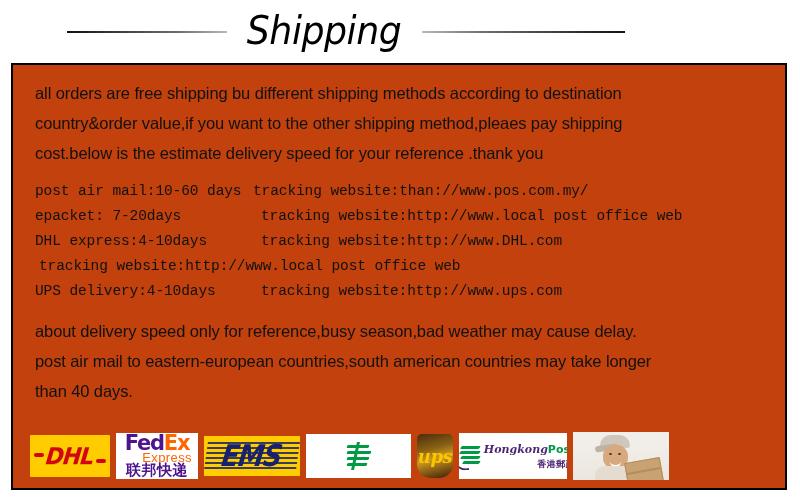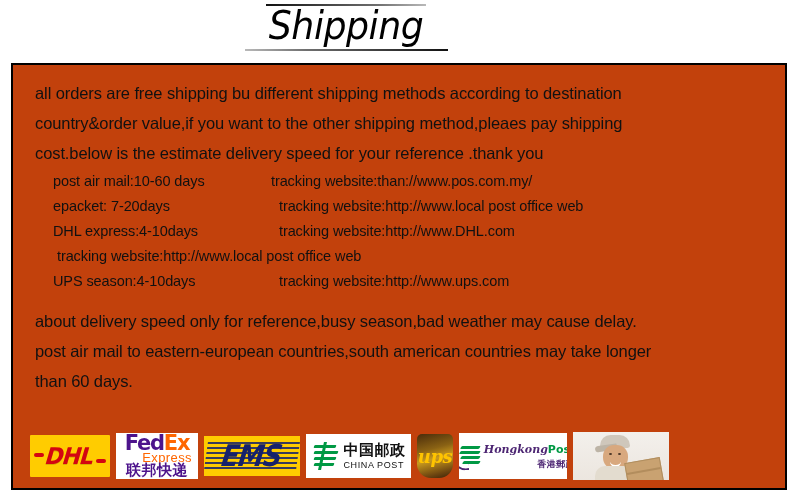--- a/index.html
+++ b/index.html
@@ -21,22 +21,21 @@
 
   
   .header {
     position: absolute;
     left: 0;
     top: 0;
     width: 692px;
     height: 60px;
     display: flex;
     align-items: center;
-    justify-content: flex-start;
-    flex-direction: column;
+    justify-content: center;
   }
   .rule {
     height: 2px;
     background: linear-gradient(to right, #111111, #8d8d8d);
     flex: 0 0 auto;
   }
   .rule-left {
     width: 160px;
     background: linear-gradient(to right, #111111 0%, #6f6f6f 70%, #b9b9b9 100%);
     margin-top: 4px;
@@ -78,22 +77,23 @@
   .intro-line {
     font-size: 16.5px;
     color: #111111;
     line-height: 30px;
     white-space: nowrap;
     letter-spacing: -0.1px;
   }
 
   
   .methods {
-    margin-top: 1px;
-    padding-left: 40px;
+    margin-top: 11px;
+    padding-left: 22px;
+    font-family: Liberation Mono, monospace;
   }
   .method-row {
     display: flex;
     line-height: 25px;
     font-size: 14.5px;
     color: #111111;
     white-space: nowrap;
     letter-spacing: -0.1px;
   }
   .method-name {
@@ -471,29 +471,29 @@
         <div class="method-track">tracking website:http://www.local post office web</div>
       </div>
       <div class="method-row indent-1">
         <div class="method-name">DHL express:4-10days</div>
         <div class="method-track">tracking website:http://www.DHL.com</div>
       </div>
       <div class="method-row indent-2">
         <div class="method-track">tracking website:http://www.local post office web</div>
       </div>
       <div class="method-row indent-1">
-        <div class="method-name">UPS season:4-10days</div>
+        <div class="method-name">UPS delivery:4-10days</div>
         <div class="method-track">tracking website:http://www.ups.com</div>
       </div>
     </div>
 
     <div class="outro">
       <div class="outro-line">about delivery speed only for reference,busy season,bad weather may cause delay.</div>
       <div class="outro-line">post air mail to eastern-european countries,south american countries may take longer</div>
-      <div class="outro-line">than 60 days.</div>
+      <div class="outro-line">than 40 days.</div>
     </div>
 
     <div class="logos">
 
       <div class="logo logo-dhl">
         <span class="dhl-dash d1"></span>
         <span class="dhl-dash d2"></span>
         <span class="dhl-text">DHL</span>
       </div>
 
@@ -508,24 +508,20 @@
         <span class="ems-text">EMS</span>
       </div>
 
       <div class="logo logo-chinapost">
         <span class="cp-emblem">
           <span class="cp-bar b1"></span>
           <span class="cp-bar b2"></span>
           <span class="cp-bar b3"></span>
           <span class="cp-bar b4"></span>
           <span class="cp-stem"></span>
-        </span>
-        <span class="cp-words">
-          <span class="cp-cn">中国邮政</span>
-          <span class="cp-en">CHINA POST</span>
         </span>
       </div>
 
       <div class="logo logo-ups">
         <span class="ups-text">ups</span>
       </div>
 
       <div class="logo logo-hkpost">
         <span class="hk-mark">
           <span class="hk-wing w1"></span>

